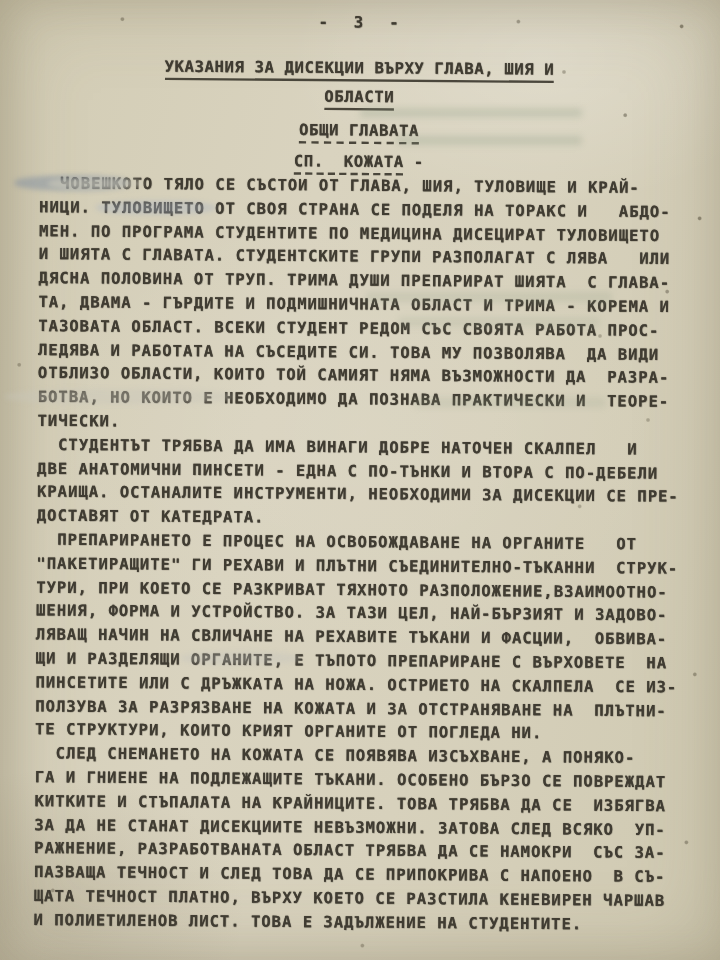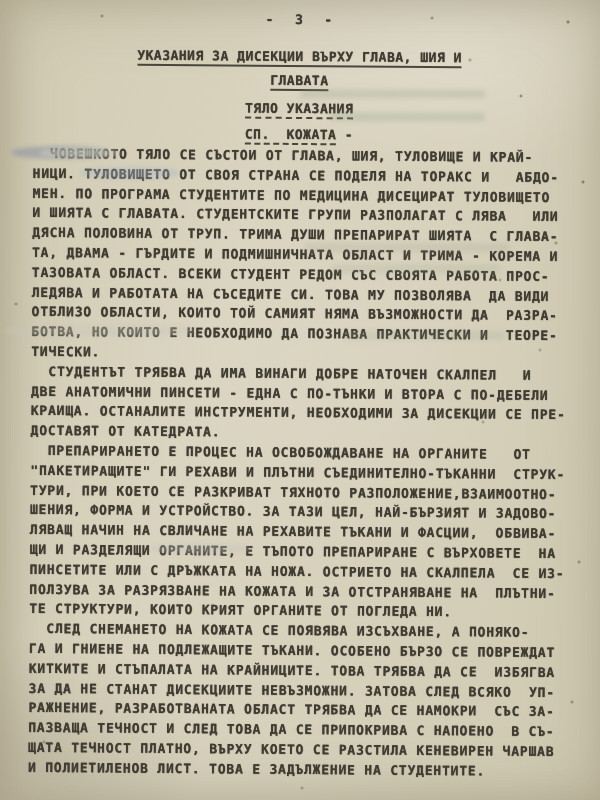--- a/index.html
+++ b/index.html
@@ -67,25 +67,25 @@
 <div class="page">
   <div class="rot">
 
     <div class="center pnum ink">-  3  -</div>
 
     <div class="center t1">
       <span class="u-solid hdr ink">УКАЗАНИЯ ЗА ДИСЕКЦИИ ВЪРХУ ГЛАВА, ШИЯ И</span>
     </div>
 
     <div class="center t2">
-      <span class="u-solid hdr ink">ГЛАВАТА</span>
+      <span class="u-solid hdr ink">ОБЛАСТИ</span>
     </div>
 
     <div class="center sub">
-      <span class="u-dash hdr ink">ТЯЛО УКАЗАНИЯ</span>
+      <span class="u-dash hdr ink">ОБЩИ ГЛАВАТА</span>
     </div>
 
     <div class="center auth">
       <span class="u-dash hdr ink">СП.  КОЖАТА</span><span class="hdr ink"> -</span>
     </div>
 
     <div class="body ink">
         <div class="line">  ЧОВЕШКОТО ТЯЛО СЕ СЪСТОИ ОТ ГЛАВА, ШИЯ, ТУЛОВИЩЕ И КРАЙ-</div>
         <div class="line">НИЦИ. ТУЛОВИЩЕТО ОТ СВОЯ СТРАНА СЕ ПОДЕЛЯ НА ТОРАКС И   АБДО-</div>
         <div class="line">МЕН. ПО ПРОГРАМА СТУДЕНТИТЕ ПО МЕДИЦИНА ДИСЕЦИРАТ ТУЛОВИЩЕТО</div>

